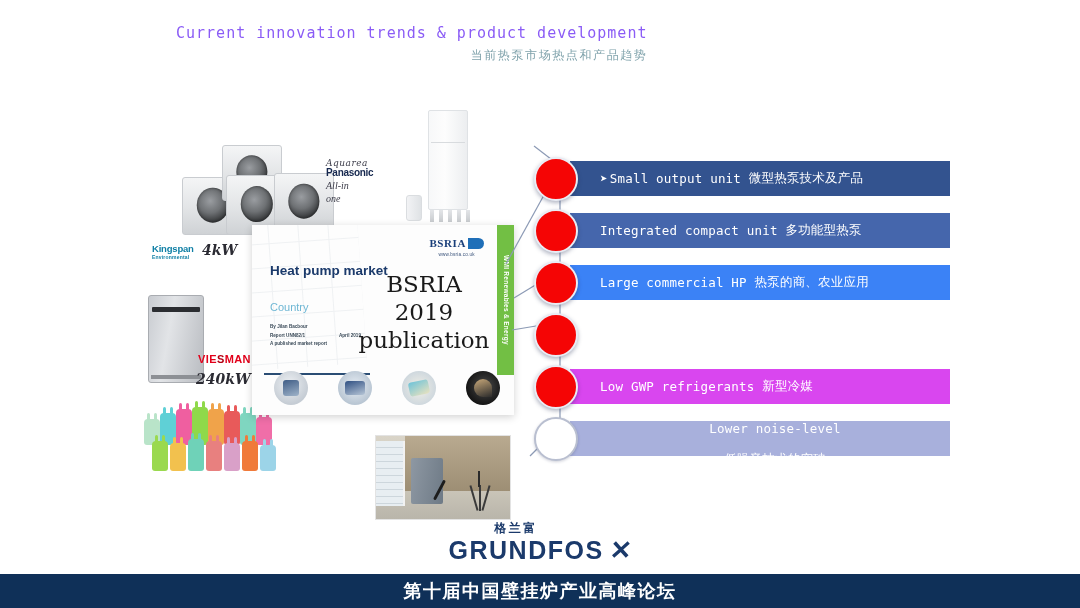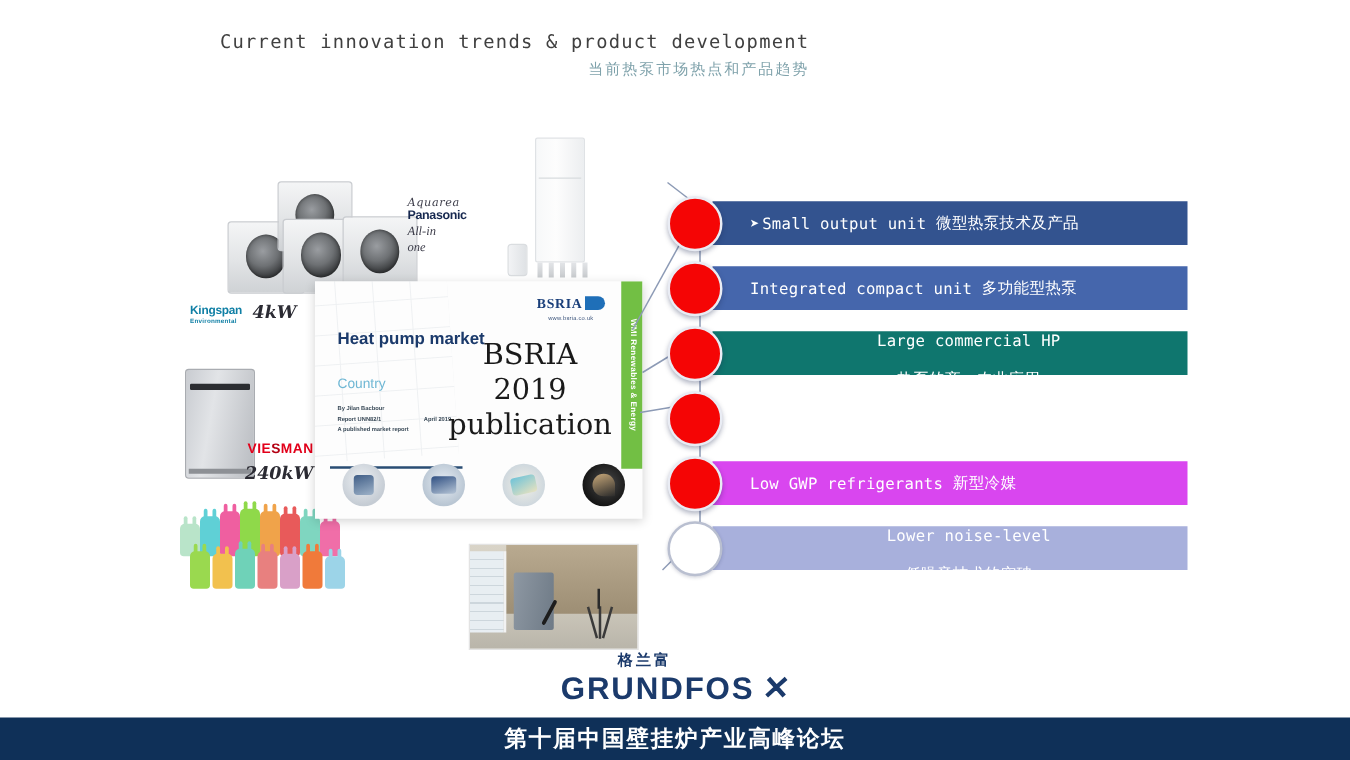--- a/index.html
+++ b/index.html
@@ -9,21 +9,21 @@
     font-family: "Liberation Sans", sans-serif;
     overflow: hidden;
   }
   .slide { position: relative; width: 1080px; height: 608px; background: #fff; }
 
   
   .title-block { position: absolute; left: 176px; top: 24px; }
   .title-en {
     font-family: "DejaVu Sans Mono", monospace;
     font-size: 15px; letter-spacing: 1.0px;
-    color: #404040; white-space: nowrap;
+    color: #8b5cf6; white-space: nowrap;
   }
   .title-cn {
     font-size: 12px; letter-spacing: 1.6px;
     color: #7fa2ab; margin-top: 5px; white-space: nowrap; text-align: right;
   }
 
   
   .collage { position: absolute; left: 130px; top: 95px; width: 400px; height: 420px; }
 
   
@@ -442,21 +442,21 @@
     </div>
 
     <div class="bullet-row">
       <div class="bar" style="background: rgb(69, 102, 172);">
         <span>Integrated compact unit</span>&nbsp;<span>多功能型热泵</span>
       </div>
       <div class="dot" style="background: rgb(245, 5, 5);"></div>
     </div>
 
     <div class="bullet-row">
-      <div class="bar" style="background: #0f766e; flex-direction: column;">
+      <div class="bar" style="background: #3b82f6;">
         <span>Large commercial HP</span>&nbsp;<span>热泵的商、农业应用</span>
       </div>
       <div class="dot" style="background: rgb(245, 5, 5);"></div>
     </div>
 
     <div class="bullet-row">
       <div class="dot" style="background: rgb(245, 5, 5);"></div>
     </div>
 
     <div class="bullet-row">

